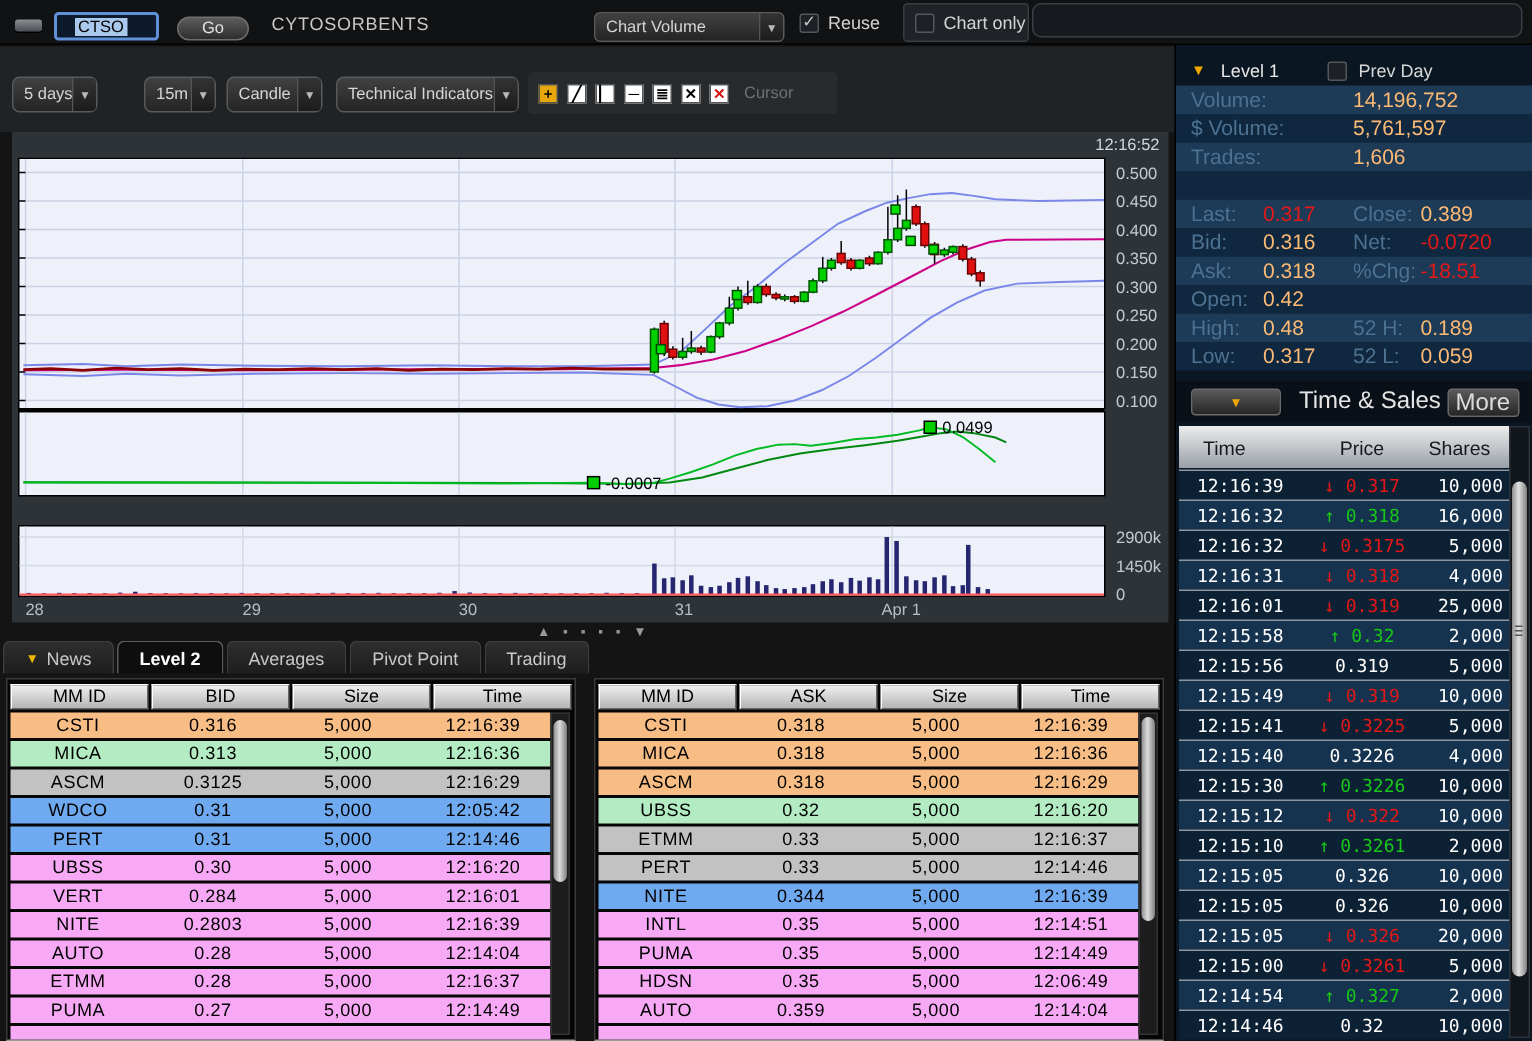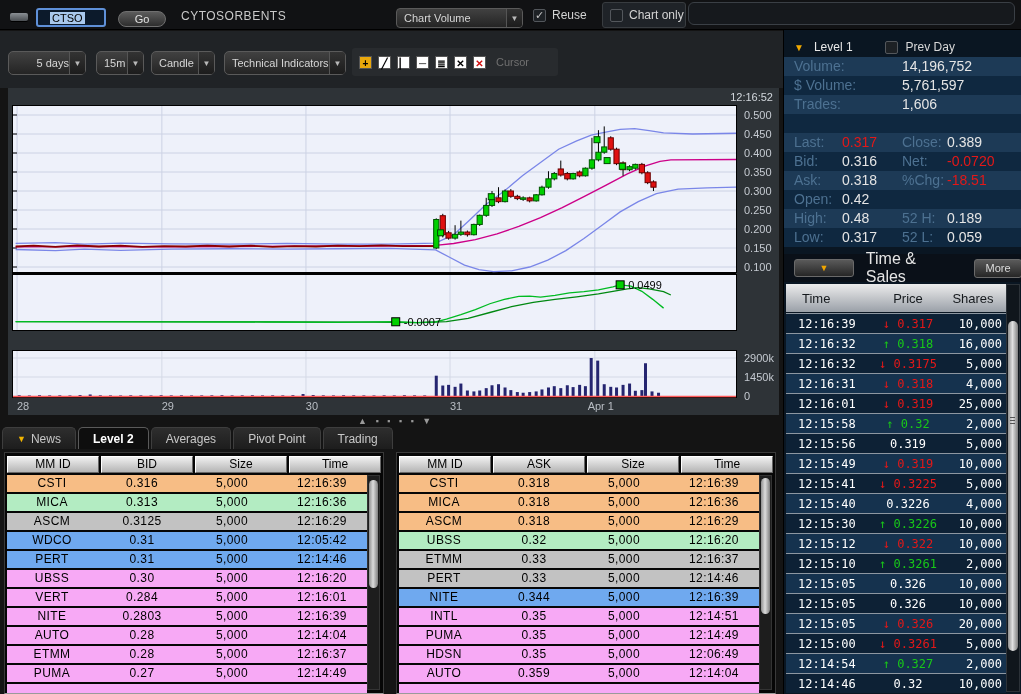--- a/index.html
+++ b/index.html
@@ -78,28 +78,28 @@
 
   
   #rpanel { position:absolute; left:783px; top:30px; width:238px; height:664px; background:#0a1622; border-left:1px solid #000; }
   #l1-head { position:absolute; left:0; top:8px; width:238px; height:18px; display:flex; align-items:center; }
   #l1-tri { color:#f0a900; font-size:10px; margin-left:10px; }
   #l1-title { color:#e8e8e8; font-size:12px; margin-left:10px; }
   #prevday-chk { margin-left:32px; }
   #prevday-lbl { color:#d8d8d8; font-size:12px; margin-left:8px; }
   .r-row { position:absolute; left:0; width:238px; height:19px; font-size:14px; line-height:19px; }
   .r-light{ background:#1d3a56; } .r-dark{ background:#0f2840; }
-  .r-lab { position:absolute; color:#4d7191; } .r-val { position:absolute; color:#e5e5e5; }
+  .r-lab { position:absolute; color:#4d7191; } .r-val { position:absolute; color:#fdba74; }
   .red { color:#e41818 !important; } .grn { color:#18c818 !important; }
   #ts-bar { position:absolute; left:0; top:224px; width:238px; height:28px; background:#0a1018; display:flex; align-items:center; }
   #ts-dd { width:60px; height:18px; margin-left:10px; border-radius:3px; background:linear-gradient(#5a5a5a,#262626);
     border:1px solid #6a6a6a; color:#f0a500; font-size:9px; text-align:center; line-height:17px; }
   #ts-title { color:#e4e4e4; font-size:16px; margin-left:12px; }
-  #ts-more { width:48px; height:19px; margin-left:14px; border-radius:3px; background:linear-gradient(#5a5a5a,#262626);
-    border:1px solid #6a6a6a; color:#dcdcdc; font-size:11px; text-align:center; line-height:17px; }
+  #ts-more { width:48px; height:19px; margin-left:4px; border-radius:3px; background:linear-gradient(#5a5a5a,#262626);
+    border:1px solid #6a6a6a; color:#dcdcdc; font-size:16px; text-align:center; line-height:17px; }
   #ts-head { position:absolute; left:2px; top:254px; width:220px; height:28px;
     background:linear-gradient(#ececec,#9aa0a8); display:flex; align-items:center; }
   .ts-h { color:#15191d; font-size:13px; }
   #ts-rows { position:absolute; left:2px; top:283px; width:220px; }
   .ts-row { height:20px; display:flex; align-items:center; border-top:1px solid #8d97a1;
     font-family:"DejaVu Sans Mono",monospace; font-size:12px; }
   .ts-a{ background:#15324e; } .ts-b{ background:#0d2135; }
   .ts-time { width:84px; padding-left:12px; color:#fff; }
   .ts-price { width:76px; text-align:center; color:#fff; }
   .ts-shares { width:60px; text-align:right; padding-right:4px; color:#fff; }
@@ -127,21 +127,21 @@
     <span class="chklbl">Reuse</span>
   </div>
   <div id="chartonly-wrap">
     <div class="chk"></div>
     <span class="chklbl">Chart only</span>
   </div>
   <div id="topright-panel"></div>
 </div>
 
 <div id="toolbar2">
-  <div class="tb2 select" style="left:8px;width:78px;justify-content:flex-end;">
+  <div class="tb2 select" style="left:8px;width:57px;justify-content:flex-end;">
     <span class="lbl">5 days</span>
     <span class="arw">▼</span>
   </div>
   <div class="tb2 select" style="left:96px;width:48px;">
     <span class="lbl">15m</span>
     <span class="arw">▼</span>
   </div>
   <div class="tb2 select" style="left:151px;width:64px;">
     <span class="lbl">Candle</span>
     <span class="arw">▼</span>

